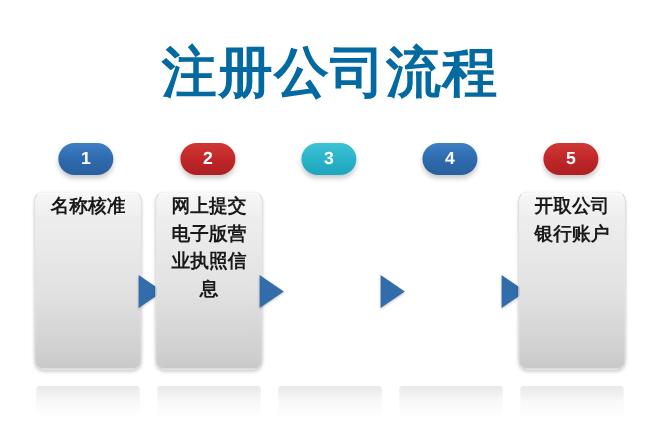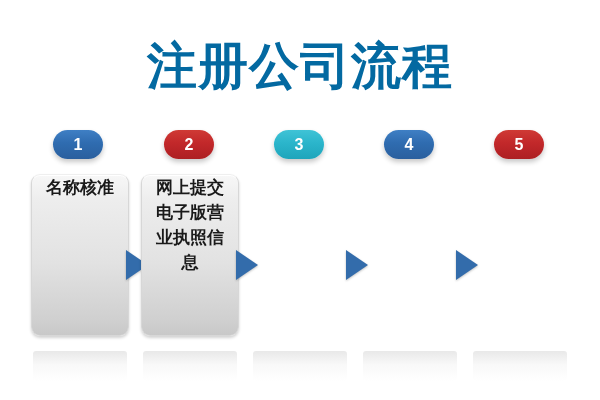--- a/index.html
+++ b/index.html
@@ -152,14 +152,17 @@
     <span class="num">4</span>
   </div>
   <div class="reflection" style="left:363px;"></div>
 
   <div class="arrow" style="left:456px;"></div>
 
   <div class="badge red" style="left:494px;">
     <span class="num">5</span>
   </div>
   <div class="reflection" style="left:473px;"></div>
+  <div class="box" style="left:471px;">
+    <div class="box-label">开取公司银行账户</div>
+  </div>
 
 </div>
 
 </body></html>

